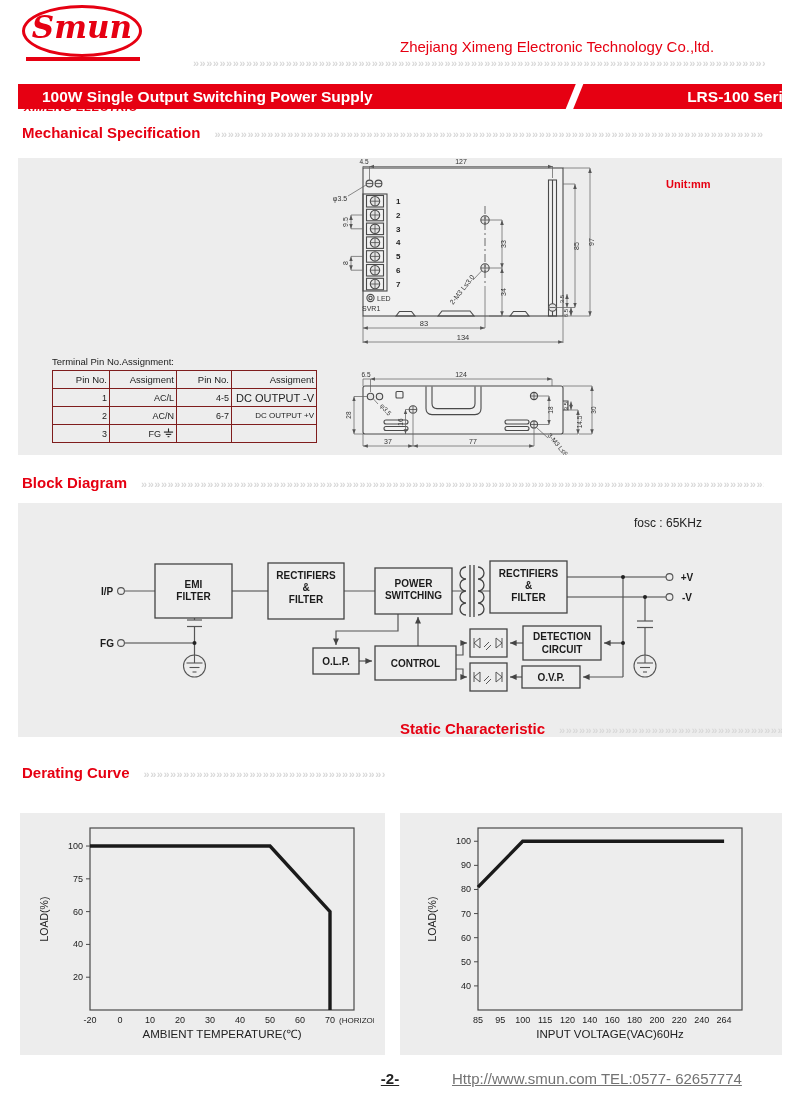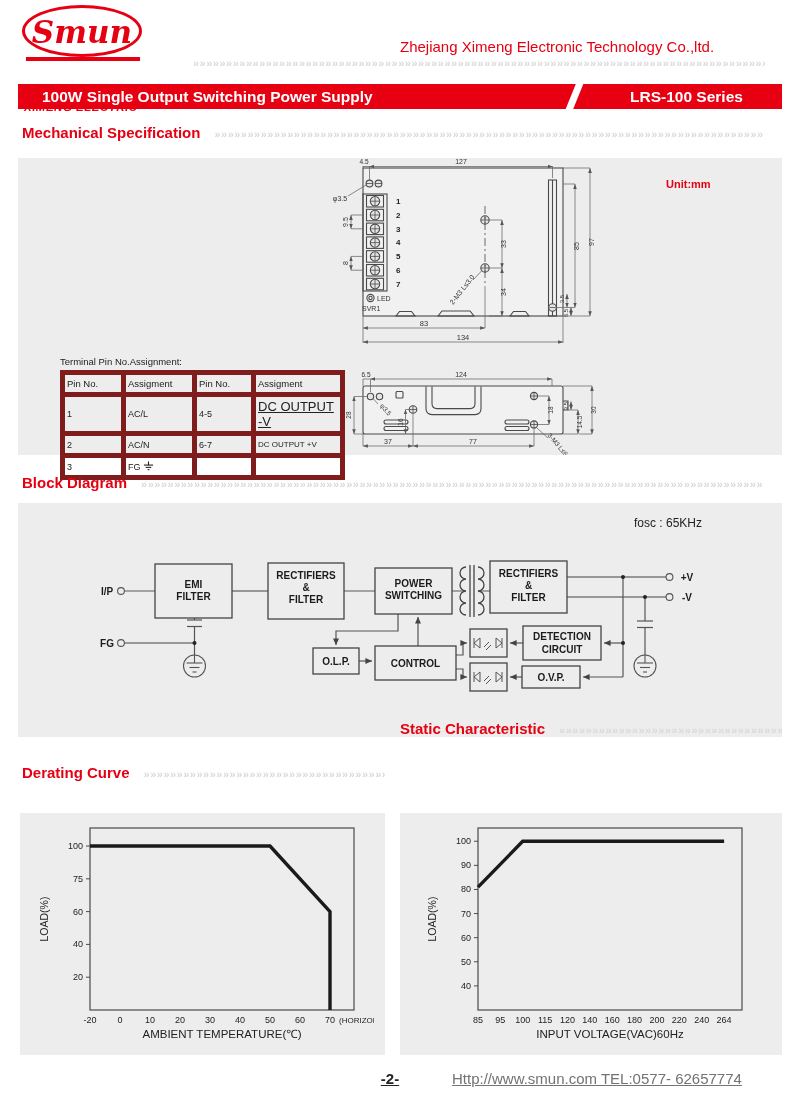--- a/index.html
+++ b/index.html
@@ -7,42 +7,42 @@
           font-family:"Liberation Sans",sans-serif;}
   .abs{position:absolute;}
   .panel{position:absolute;background:#ededed;}
   .section-head{position:absolute;display:flex;align-items:baseline;gap:14px;}
   .section-title{color:#e60012;font-size:15px;font-weight:bold;white-space:nowrap;}
   .chevrons{color:#d9d9d9;font-size:11px;font-weight:bold;letter-spacing:.5px;overflow:hidden;
             white-space:nowrap;flex:1;height:14px;line-height:15px;}
   
   .logo{position:absolute;left:22px;top:5px;width:160px;height:78px;}
   .logo-ellipse{position:absolute;left:0;top:0;width:114px;height:46px;border:3.5px solid #e60012;
-                border-radius:50%;display:flex;align-items:center;justify-content:center;}
+                border-radius:50%;display:flex;justify-content:center;}
   .logo-script{font-family:"DejaVu Serif",serif;font-style:italic;font-weight:bold;
                font-size:31px;color:#e60012;transform:translateY(1px);}
   .logo-underline{position:absolute;left:4px;top:52px;width:114px;height:3.5px;background:#e60012;}
   .logo-sub{position:absolute;left:2px;top:58px;font-style:italic;font-weight:bold;
             font-size:11.5px;color:#e60012;letter-spacing:.5px;white-space:nowrap;margin-top:38px;}
   .company{position:absolute;left:400px;top:38px;width:365px;color:#e60012;
            font-size:15px;white-space:nowrap;}
   .header-chev{position:absolute;left:193px;top:56px;width:572px;height:14px;overflow:hidden;}
   
   .banner{position:absolute;left:18px;top:84px;width:764px;height:25px;background:#e60012;}
   .banner-title{position:absolute;left:24px;top:0;line-height:25px;color:#fff;font-weight:bold;
                 font-size:15.5px;white-space:nowrap;}
   .banner-slash{position:absolute;left:553px;top:-4px;width:7px;height:33px;background:#fff;
                 transform:rotate(22deg);}
-  .banner-series{position:absolute;left:612px;top:0;width:170px;text-align:left;color:#fff;
+  .banner-series{position:absolute;left:612px;top:0;width:170px;text-align:right;color:#fff;
                  font-weight:bold;font-size:15.5px;line-height:25px;}
   
-  .pin-wrap{position:absolute;left:60px;top:356px;width:296px;}
+  .pin-wrap{position:absolute;left:52px;top:356px;width:296px;}
   .pin-title{font-size:9.5px;color:#222;margin-bottom:3px;}
   table.pin{border-collapse:collapse;background:transparent;}
-  table.pin th,table.pin td{border:5px solid #7f1d1d;font-size:9px;color:#222;text-align:left;
+  table.pin th,table.pin td{border:1px solid #7f1d1d;font-size:9px;color:#222;text-align:right;
                             padding:2px 2px;font-weight:normal;height:13px;}
   table.pin th{font-size:9.5px;}
   table.pin .c1{width:52px;} table.pin .c2{width:62px;} table.pin .c3{width:50px;} table.pin .c4{width:80px;}
   .gicon{vertical-align:-1px;margin-left:2px;}
   
   .pagenum{position:absolute;left:368px;top:1070px;width:44px;text-align:center;color:#222;
            font-size:15px;font-weight:bold;text-decoration:underline;}
   .weblink{position:absolute;left:452px;top:1070px;color:#737373;font-size:15px;
            text-decoration:underline;white-space:nowrap;}
   svg text{font-family:"Liberation Sans",sans-serif;}
@@ -282,21 +282,21 @@
           <tr>
         <th class="c1">Pin No.</th>
         <th class="c2">Assigment</th>
         <th class="c3">Pin No.</th>
         <th class="c4">Assigment</th>
       </tr>
       <tr>
         <td>1</td>
         <td>AC/L</td>
         <td>4-5</td>
-        <td style="font-size:13px;text-decoration:underline;">DC OUTPUT -V</td>
+        <td style="font-size:11px;">DC OUTPUT -V</td>
       </tr>
       <tr>
         <td>2</td>
         <td>AC/N</td>
         <td>6-7</td>
         <td style="font-size:8px;">DC OUTPUT +V</td>
       </tr>
       <tr>
         <td>3</td>
         <td><span>FG</span><svg class="gicon" width="11" height="10" viewBox="0 0 12 10">

